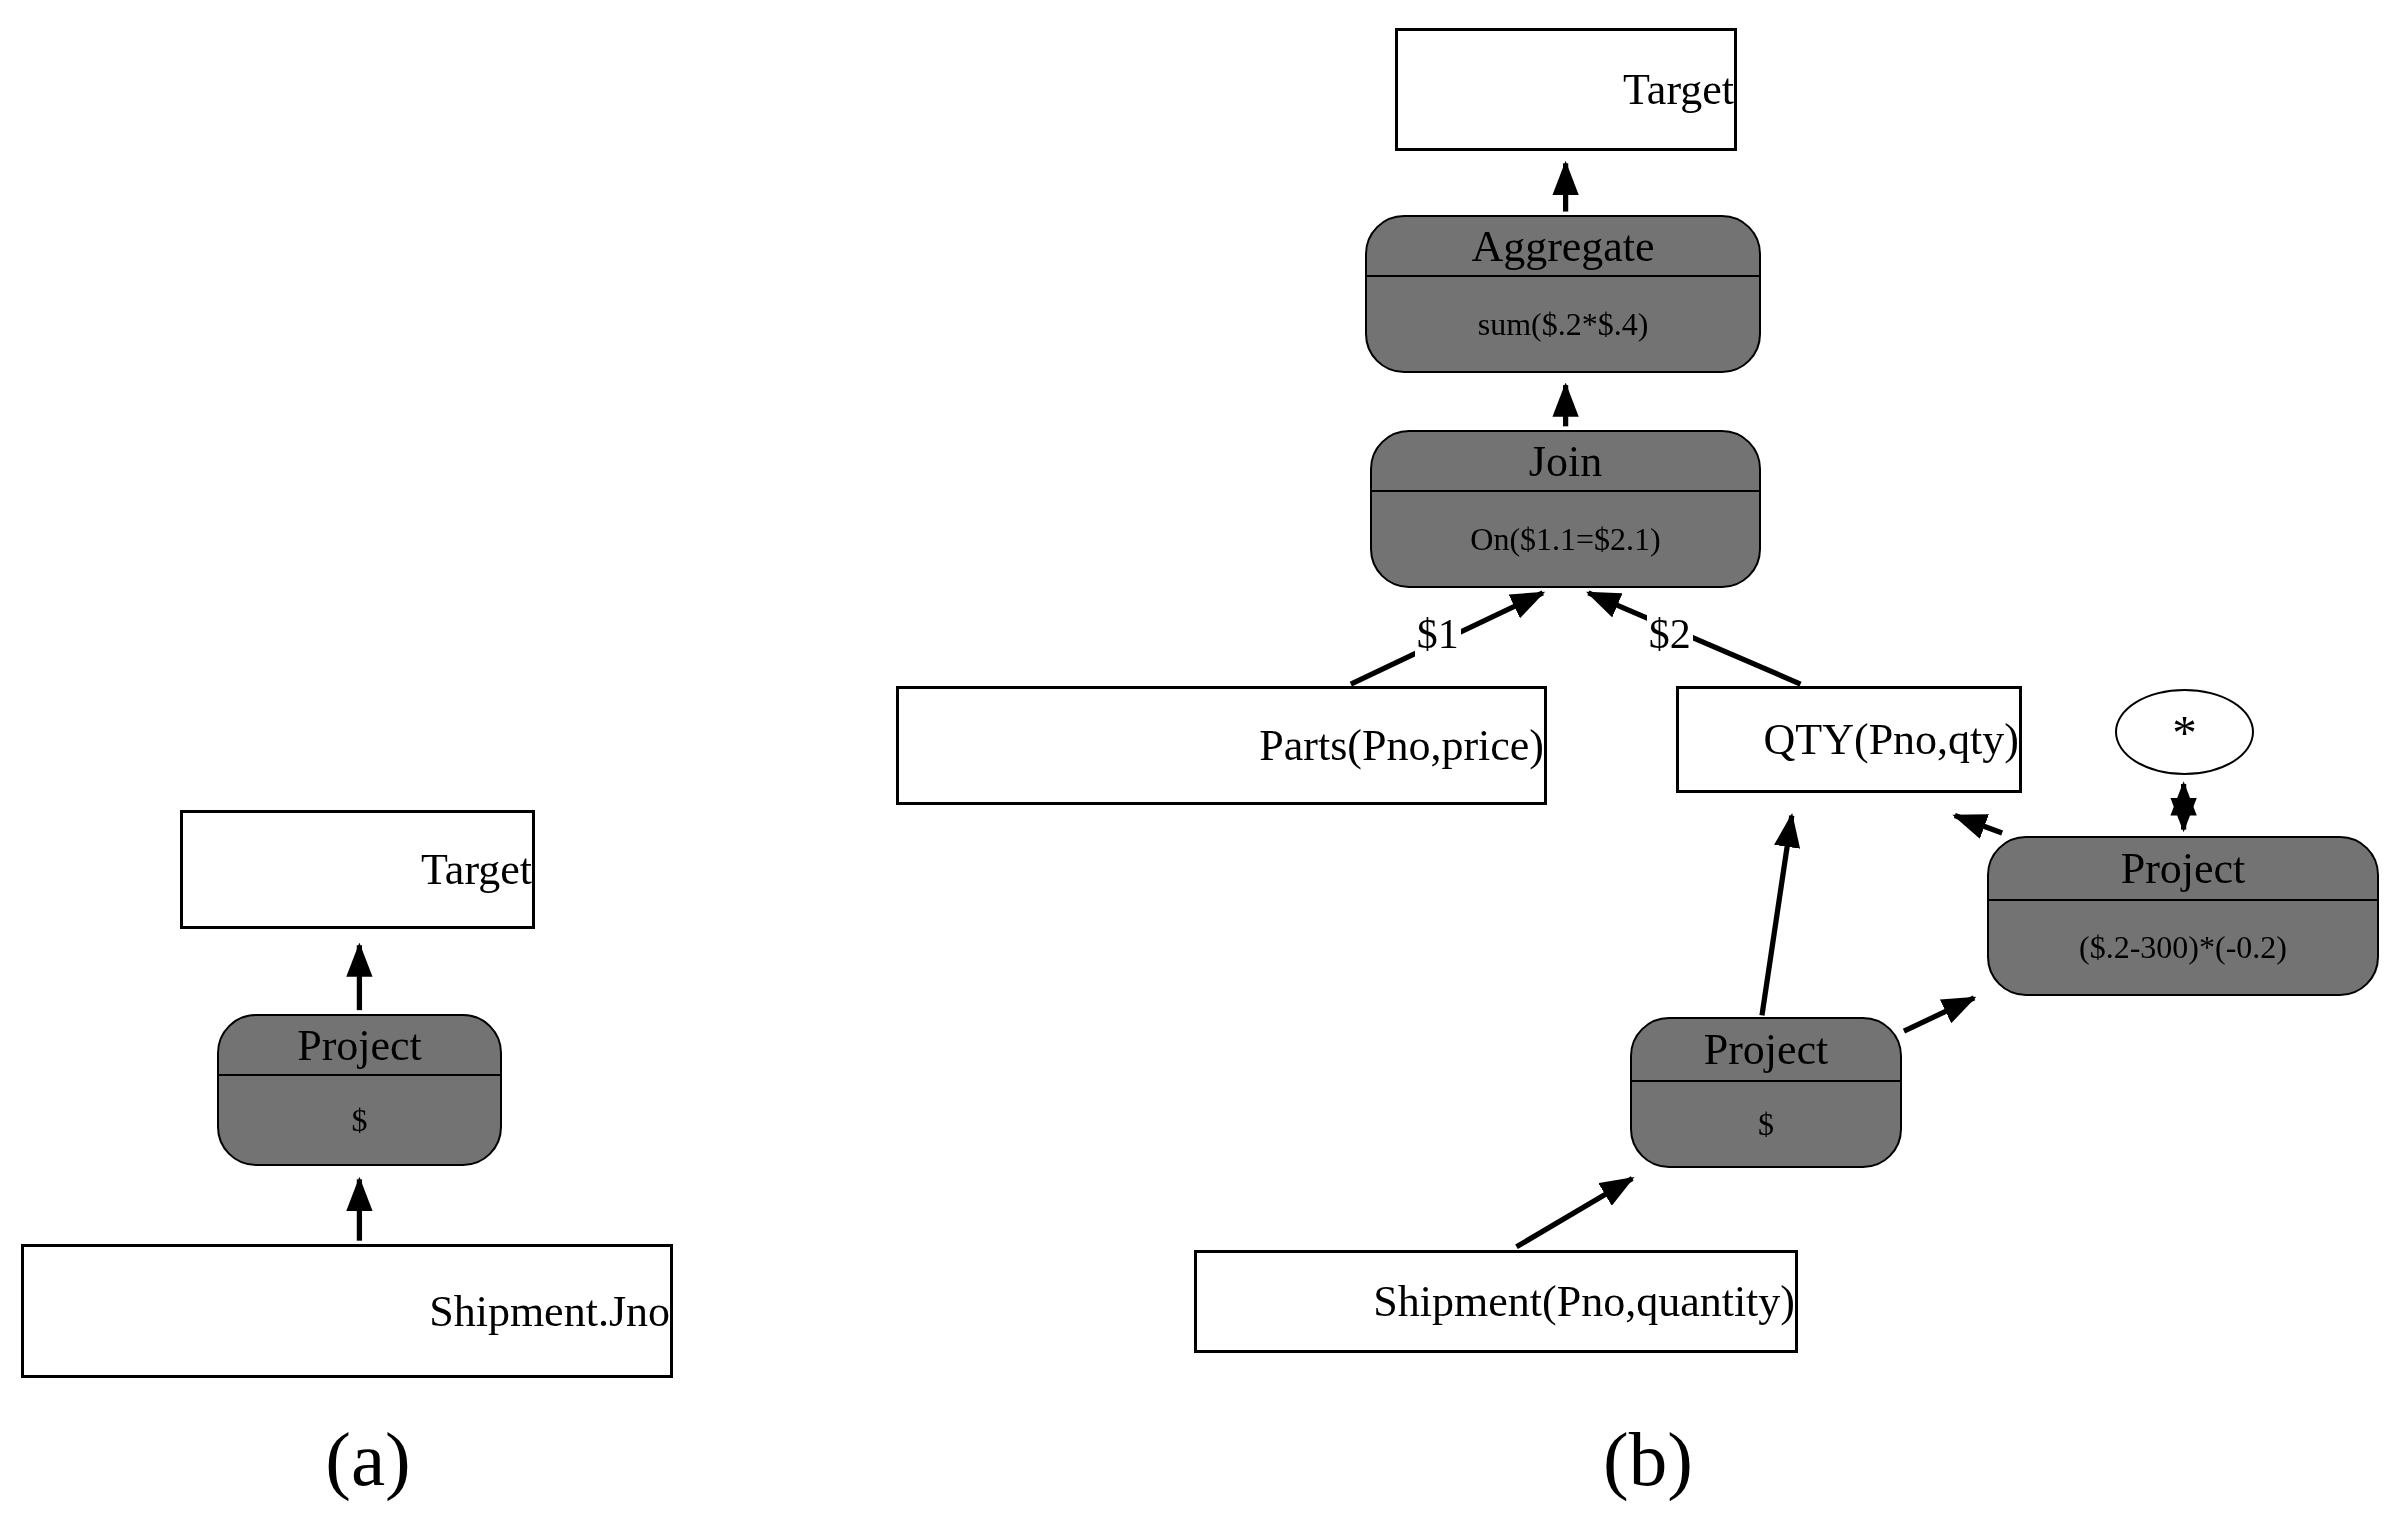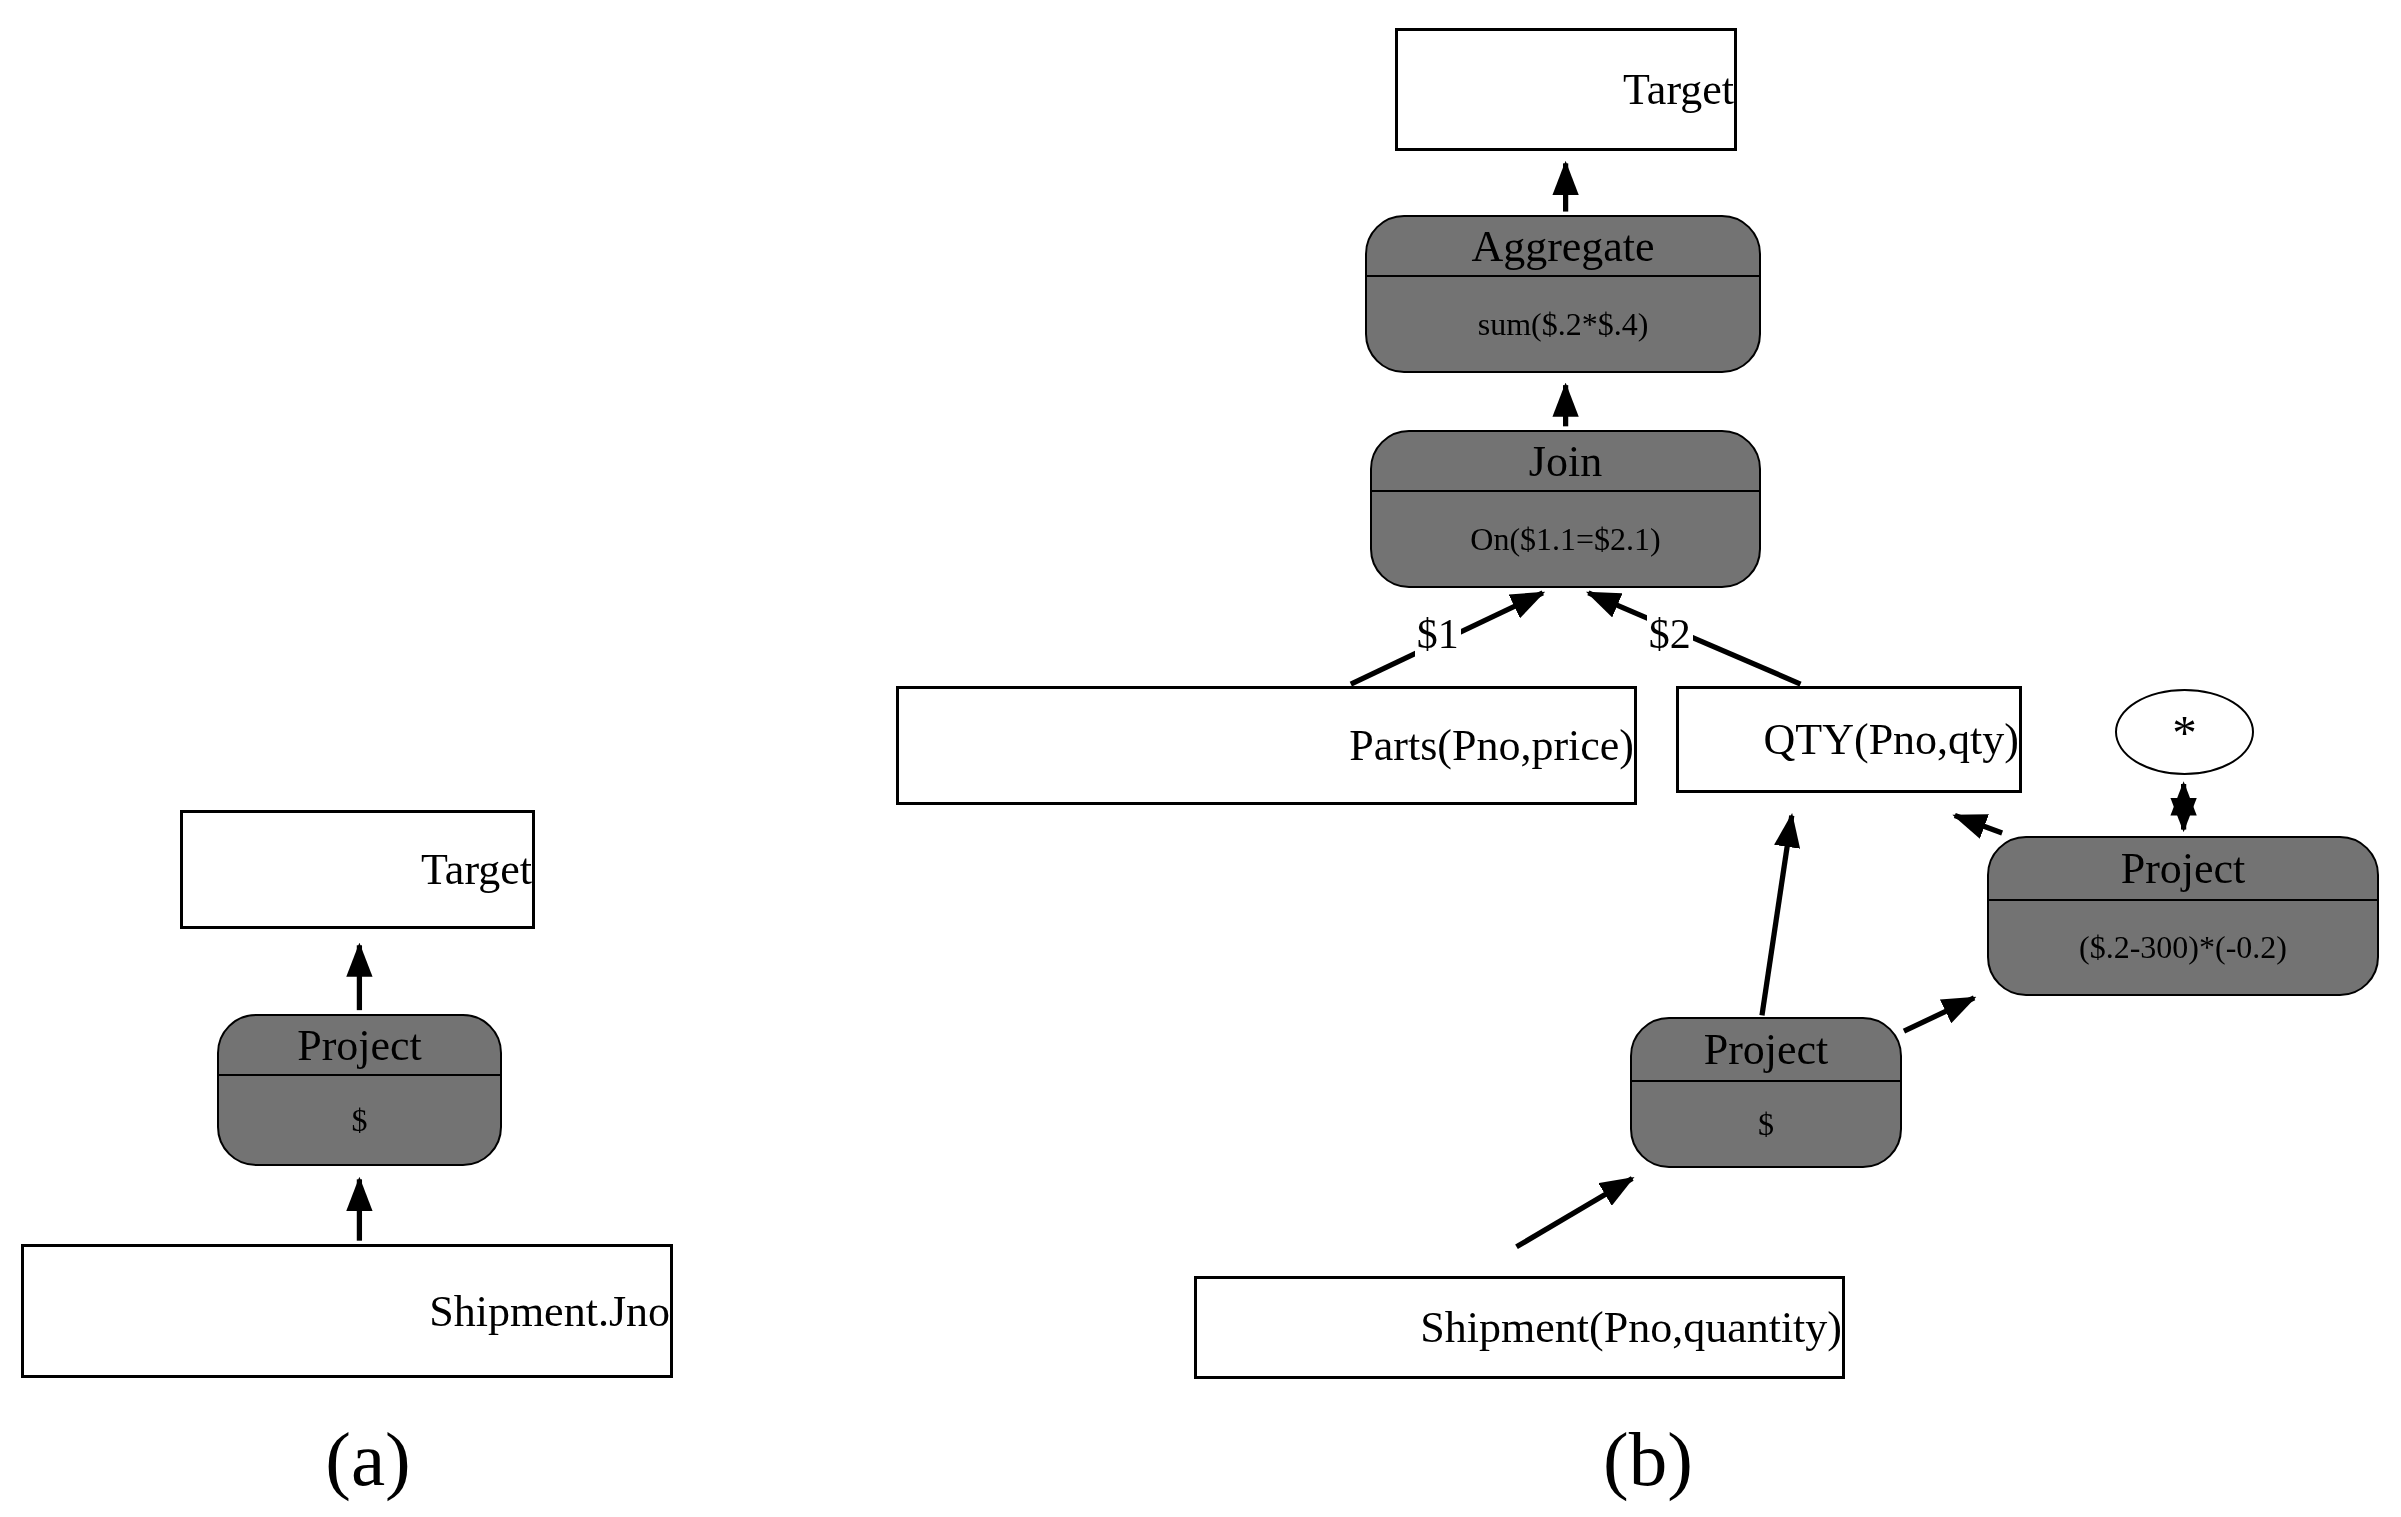--- a/index.html
+++ b/index.html
@@ -71,21 +71,21 @@
   </div>
 
   <div class="op-box" style="left:1370px;top:430px;width:391px;height:158px">
     <div class="op-title" style="flex-basis:58px">Join</div>
     <div class="op-value">On($1.1=$2.1)</div>
   </div>
 
   <span class="edge-label" style="left:1415px;top:610px">$1</span>
   <span class="edge-label" style="left:1647px;top:610px">$2</span>
 
-  <div class="rect-box" style="left:896px;top:686px;width:741px;height:119px">
+  <div class="rect-box" style="left:896px;top:686px;width:651px;height:119px">
     <span>Parts(Pno,price)</span>
   </div>
 
   <div class="rect-box" style="left:1676px;top:686px;width:346px;height:107px">
     <span>QTY(Pno,qty)</span>
   </div>
 
   <div class="oval" style="left:2115px;top:689px;width:139px;height:86px">
     <span>*</span>
   </div>
@@ -93,20 +93,20 @@
   <div class="op-box" style="left:1987px;top:836px;width:392px;height:160px">
     <div class="op-title" style="flex-basis:61px">Project</div>
     <div class="op-value">($.2-300)*(-0.2)</div>
   </div>
 
   <div class="op-box" style="left:1630px;top:1017px;width:272px;height:151px">
     <div class="op-title" style="flex-basis:61px">Project</div>
     <div class="op-value">$</div>
   </div>
 
-  <div class="rect-box" style="left:1194px;top:1276px;width:651px;height:103px">
+  <div class="rect-box" style="left:1194px;top:1250px;width:604px;height:103px">
     <span>Shipment(Pno,quantity)</span>
   </div>
 
   <div class="caption" style="left:1648px;top:1415px">(b)</div>
 
 </div>
 
 
 </body></html>

